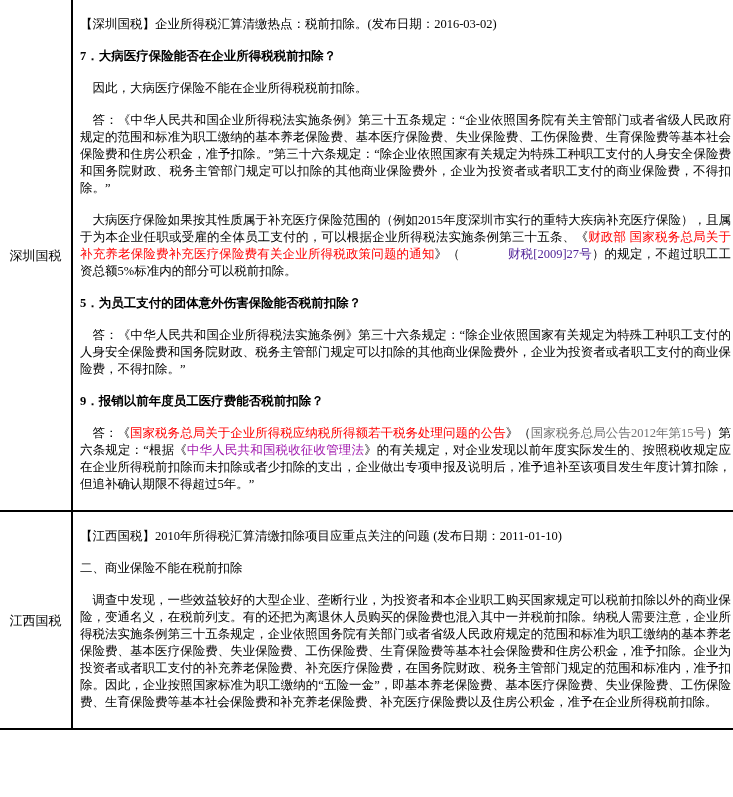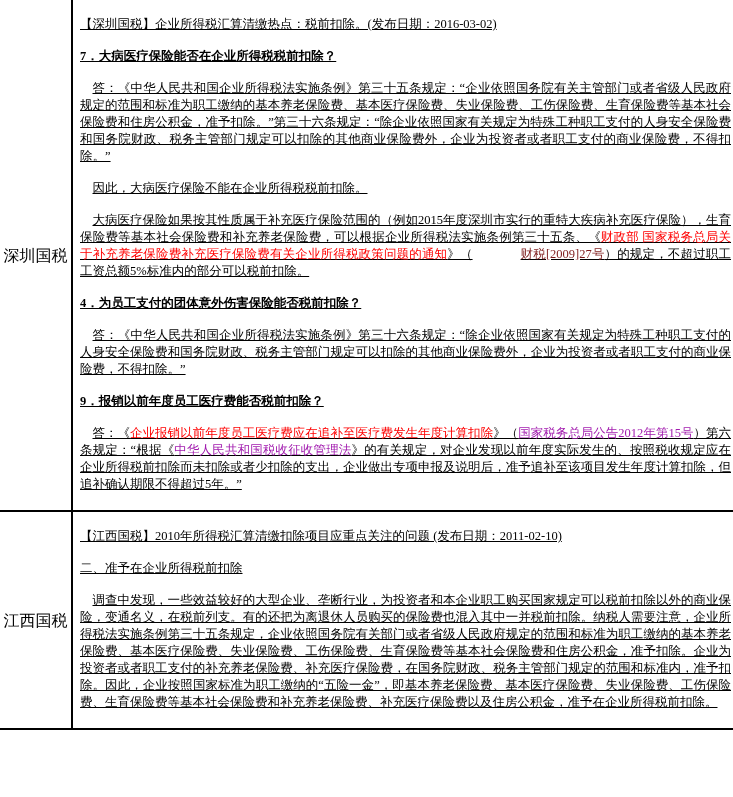--- a/index.html
+++ b/index.html
@@ -12,52 +12,52 @@
   }
   .doc-table{width:733px;}
   .row{display:flex;border-bottom:2px solid #000;}
   .label-cell{
     flex:0 0 71px;
     border-right:2px solid #000;
     display:flex;
     align-items:center;
     justify-content:center;
     text-align:center;
-    font-size:16px;
+    font-size:13px;
   }
   .content-cell{
     flex:1;
     min-width:0;
     padding:1px 2px 2px 7px;
     text-align:justify;
   }
-  .content-cell p{margin:15px 0;text-decoration:underline;}
+  .content-cell p{margin:15px 0;}
   .content-cell p.heading{font-weight:bold;}
   .content-cell p.indent{text-indent:1em;}
   .content-cell a{text-decoration:none;cursor:pointer;}
 </style>
 </head>
 <body>
 
 <div class="doc-table">
   <div class="row">
     <div class="label-cell">深圳国税</div>
     <div class="content-cell">
         <p class="plain"><span>【深圳国税】企业所得税汇算清缴热点：税前扣除。(发布日期：2016-03-02)</span></p>
         <p class="heading"><span>7．大病医疗保险能否在企业所得税税前扣除？</span></p>
+        <p class="indent"><span>因此，大病医疗保险不能在企业所得税税前扣除。</span></p>
         <p class="indent"><span>答：《中华人民共和国企业所得税法实施条例》第三十五条规定：“企业依照国务院有关主管部门或者省级人民政府规定的范围和标准为职工缴纳的基本养老保险费、基本医疗保险费、失业保险费、工伤保险费、生育保险费等基本社会保险费和住房公积金，准予扣除。”第三十六条规定：“除企业依照国家有关规定为特殊工种职工支付的人身安全保险费和国务院财政、税务主管部门规定可以扣除的其他商业保险费外，企业为投资者或者职工支付的商业保险费，不得扣除。”</span></p>
-        <p class="indent"><span>因此，大病医疗保险不能在企业所得税税前扣除。</span></p>
-        <p class="indent"><span>大病医疗保险如果按其性质属于补充医疗保险范围的（例如2015年度深圳市实行的重特大疾病补充医疗保险），生育保险费等基本社会保险费和补充养老保险费，可以根据企业所得税法实施条例第三十五条、《</span><a style="color: rgb(255, 0, 0);">财政部 国家税务总局关于补充养老保险费补充医疗保险费有关企业所得税政策问题的通知</a><span>》（</span><a style="color: #7f1d1d; margin-left: 48px;">财税[2009]27号</a><span>）的规定，不超过职工工资总额5%标准内的部分可以税前扣除。</span></p>
-        <p class="heading"><span>4．为员工支付的团体意外伤害保险能否税前扣除？</span></p>
+        <p class="indent"><span>大病医疗保险如果按其性质属于补充医疗保险范围的（例如2015年度深圳市实行的重特大疾病补充医疗保险），且属于为本企业任职或受雇的全体员工支付的，可以根据企业所得税法实施条例第三十五条、《</span><a style="color: rgb(255, 0, 0);">财政部 国家税务总局关于补充养老保险费补充医疗保险费有关企业所得税政策问题的通知</a><span>》（</span><a style="color: #4c1d95; margin-left: 48px;">财税[2009]27号</a><span>）的规定，不超过职工工资总额5%标准内的部分可以税前扣除。</span></p>
+        <p class="heading"><span>5．为员工支付的团体意外伤害保险能否税前扣除？</span></p>
         <p class="indent"><span>答：《中华人民共和国企业所得税法实施条例》第三十六条规定：“除企业依照国家有关规定为特殊工种职工支付的人身安全保险费和国务院财政、税务主管部门规定可以扣除的其他商业保险费外，企业为投资者或者职工支付的商业保险费，不得扣除。”</span></p>
         <p class="heading"><span>9．报销以前年度员工医疗费能否税前扣除？</span></p>
-        <p class="indent"><span>答：《</span><a style="color: rgb(255, 0, 0);">企业报销以前年度员工医疗费应在追补至医疗费发生年度计算扣除</a><span>》（</span><a style="color: #a21caf;">国家税务总局公告2012年第15号</a><span>）第六条规定：“根据《</span><a style="color: #a21caf;">中华人民共和国税收征收管理法</a><span>》的有关规定，对企业发现以前年度实际发生的、按照税收规定应在企业所得税前扣除而未扣除或者少扣除的支出，企业做出专项申报及说明后，准予追补至该项目发生年度计算扣除，但追补确认期限不得超过5年。”</span></p>
+        <p class="indent"><span>答：《</span><a style="color: rgb(255, 0, 0);">国家税务总局关于企业所得税应纳税所得额若干税务处理问题的公告</a><span>》（</span><a style="color: #737373;">国家税务总局公告2012年第15号</a><span>）第六条规定：“根据《</span><a style="color: #a21caf;">中华人民共和国税收征收管理法</a><span>》的有关规定，对企业发现以前年度实际发生的、按照税收规定应在企业所得税前扣除而未扣除或者少扣除的支出，企业做出专项申报及说明后，准予追补至该项目发生年度计算扣除，但追补确认期限不得超过5年。”</span></p>
       </div>
   </div>
   <div class="row">
     <div class="label-cell">江西国税</div>
     <div class="content-cell">
-        <p class="plain"><span>【江西国税】2010年所得税汇算清缴扣除项目应重点关注的问题 (发布日期：2011-02-10)</span></p>
-        <p class="plain"><span>二、准予在企业所得税前扣除</span></p>
+        <p class="plain"><span>【江西国税】2010年所得税汇算清缴扣除项目应重点关注的问题 (发布日期：2011-01-10)</span></p>
+        <p class="plain"><span>二、商业保险不能在税前扣除</span></p>
         <p class="indent"><span>调查中发现，一些效益较好的大型企业、垄断行业，为投资者和本企业职工购买国家规定可以税前扣除以外的商业保险，变通名义，在税前列支。有的还把为离退休人员购买的保险费也混入其中一并税前扣除。纳税人需要注意，企业所得税法实施条例第三十五条规定，企业依照国务院有关部门或者省级人民政府规定的范围和标准为职工缴纳的基本养老保险费、基本医疗保险费、失业保险费、工伤保险费、生育保险费等基本社会保险费和住房公积金，准予扣除。企业为投资者或者职工支付的补充养老保险费、补充医疗保险费，在国务院财政、税务主管部门规定的范围和标准内，准予扣除。因此，企业按照国家标准为职工缴纳的“五险一金”，即基本养老保险费、基本医疗保险费、失业保险费、工伤保险费、生育保险费等基本社会保险费和补充养老保险费、补充医疗保险费以及住房公积金，准予在企业所得税前扣除。</span></p>
       </div>
   </div>
 </div>
 
 </body></html>

